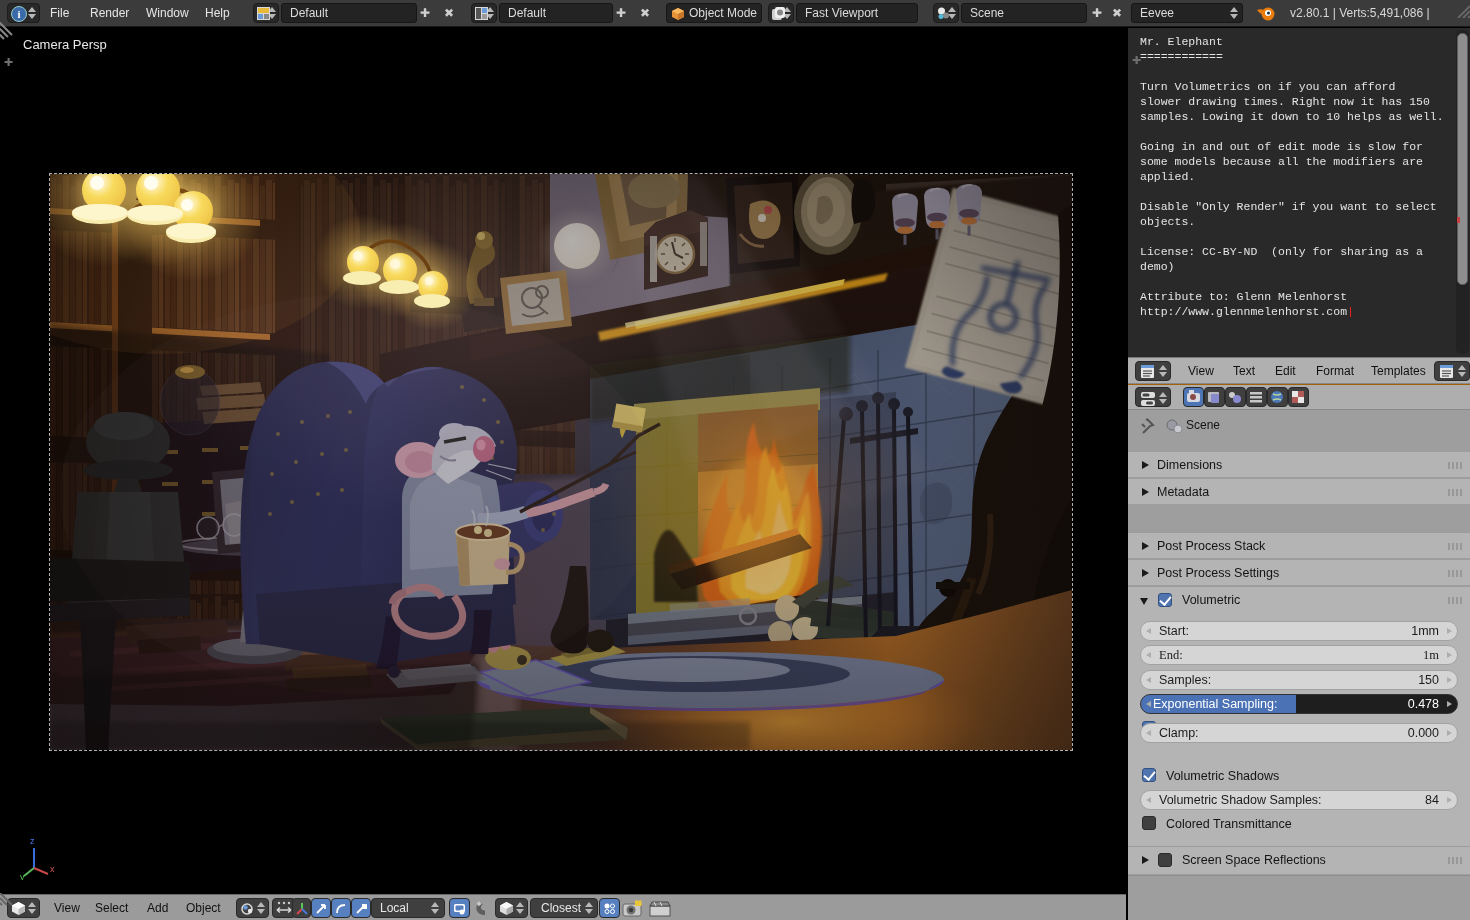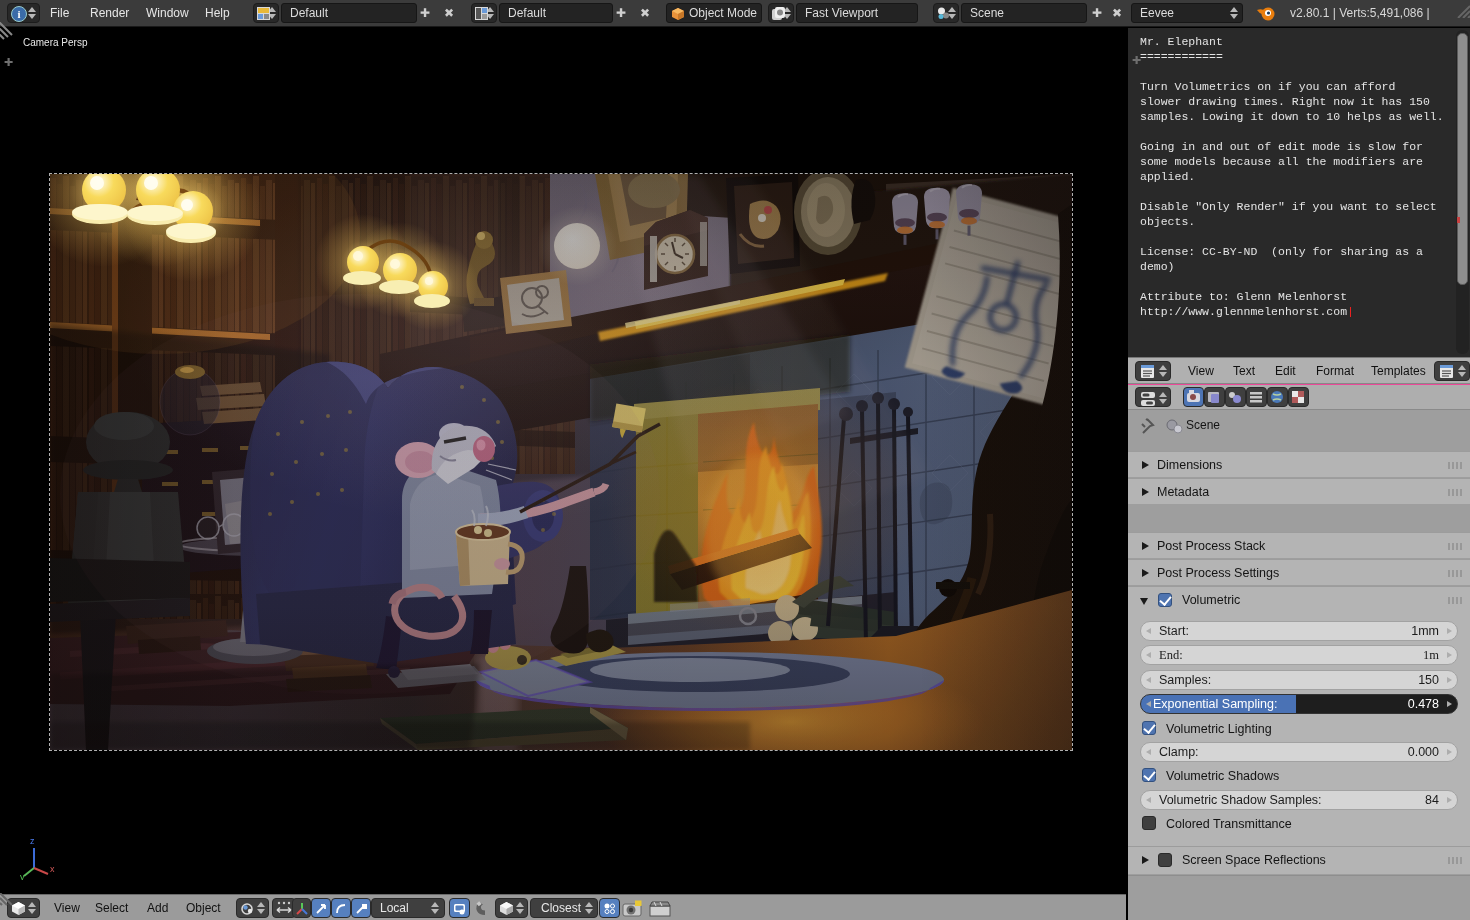--- a/index.html
+++ b/index.html
@@ -11,21 +11,21 @@
 .dbtn{position:absolute;top:3px;height:20px;background:#282828;border:1px solid #1c1c1c;border-radius:4px;}
 .dfield{position:absolute;top:3px;height:20px;background:#232323;border:1px solid #161616;border-radius:3px;
   color:#dcdcdc;font-size:12px;line-height:18px;padding-left:8px;}
 .updn{position:absolute;right:3px;top:2px;width:9px;height:14px;}
 .updn:before{content:"";position:absolute;top:1px;left:0;border-left:4px solid transparent;border-right:4px solid transparent;border-bottom:5px solid #b8b8b8;}
 .updn:after{content:"";position:absolute;bottom:1px;left:0;border-left:4px solid transparent;border-right:4px solid transparent;border-top:5px solid #b8b8b8;}
 #viewport{position:absolute;left:0;top:28px;width:1126px;height:866px;background:#000;}
 #vhead{position:absolute;left:0;top:894px;width:1126px;height:26px;background:#9b9b9b;
   border-top:1px solid #6a6a6a;font-size:12px;color:#111;}
 .lbtn{position:absolute;top:3px;height:20px;background:#3f3f3f;border:1px solid #2a2a2a;border-radius:4px;}
-#rcol{position:absolute;left:1128px;top:28px;width:342px;height:892px;background:#ec4899;}
+#rcol{position:absolute;left:1128px;top:28px;width:342px;height:892px;background:#a16207;}
 #texted{position:absolute;left:0;top:0;width:342px;height:329px;background:#292929;overflow:hidden;}
 #texted pre{margin:0;padding:6px 0 0 12px;font-family:"Liberation Mono",monospace;font-size:11.5px;
   line-height:15px;color:#e4e4e4;}
 #tehead{position:absolute;left:0;top:329px;width:342px;height:27px;background:#b0b0b0;
   border-top:1px solid #777;border-bottom:1px solid #888;color:#111;font-size:12px;}
 #props{position:absolute;left:0;top:357px;width:342px;height:535px;background:#9e9e9e;color:#141414;font-size:12.5px;}
 #ptabs{position:absolute;left:0;top:0;width:342px;height:25px;background:#aeaeae;border-bottom:1px solid #8a8a8a;}
 .prow{position:absolute;left:0;width:342px;height:26px;background:#b4b4b4;border-top:1px solid #9c9c9c;line-height:26px;}
 .prow .tri{position:absolute;left:14px;top:9px;border-top:4.5px solid transparent;border-bottom:4.5px solid transparent;border-left:7px solid #1a1a1a;}
 .prow .trid{position:absolute;left:12px;top:11px;border-left:4.5px solid transparent;border-right:4.5px solid transparent;border-top:7px solid #1a1a1a;}
@@ -111,21 +111,21 @@
   <svg style="position:absolute;left:1256px;top:5px;" width="20" height="17">
   <circle cx="12" cy="9" r="6.5" fill="#e87d0d"></circle>
       <circle cx="12" cy="8" r="3" fill="#fff"></circle>
       <circle cx="12.5" cy="8" r="1.6" fill="#1a3a5a"></circle>
   <path d="M1,5 Q6,3 9,6 L6,9 Q3,8 1,5Z" fill="#e87d0d"></path>
     </svg>
   <div class="tb" style="left:1290px;color:#d8d8d8;">v2.80.1 | Verts:5,491,086 | Faces:5,</div>
 </div>
 
 <div id="viewport">
-  <div style="position:absolute;left:23px;top:9px;font-size:10px;color:#e8e8e8;">Camera Persp</div>
+  <div style="position:absolute;left:23px;top:9px;font-size:13px;color:#e8e8e8;">Camera Persp</div>
   <div style="position:absolute;left:4px;top:28px;color:#6f6f6f;font-size:11px;">✚</div>
 
   <div id="render" style="position:absolute;left:50px;top:146px;width:1022px;height:576px;outline:1px dashed rgba(235,235,235,.75);">
     <svg width="1022" height="576" viewBox="0 0 1022 576" xmlns="http://www.w3.org/2000/svg">
       <defs>
         <linearGradient id="bgg" x1="0" y1="0" x2="1" y2="0">
           <stop offset="0" stop-color="#472818"></stop>
             <stop offset="0.38" stop-color="#55404a"></stop>
           <stop offset="0.62" stop-color="#4a4a5e"></stop>
             <stop offset="1" stop-color="#2e2e40"></stop>
@@ -1046,21 +1046,21 @@
         <span class="pr">150</span>
       </div>
    <div class="pill" style="top:309px;background:linear-gradient(90deg,#4a72b5 0 49%,#1e1e1e 49%);color:#fff;border-color:#333;">
      <span class="pl" style="left:12px;">Exponential Sampling:</span>
         <span class="pr">0.478</span>
       </div>
    <div style="position:absolute;top:334px;left:0;width:342px;height:20px;">
      <span class="cb" style="top:2px;"></span>
         <span style="position:absolute;left:38px;top:3px;">Volumetric Lighting</span>
       </div>
-   <div class="pill" style="top:357px;text-decoration:underline;">
+   <div class="pill" style="top:338px;text-decoration:underline;">
         <span class="pl">Clamp:</span>
         <span class="pr">0.000</span>
       </div>
    <div style="position:absolute;top:381px;left:0;width:342px;height:20px;">
      <span class="cb" style="top:2px;"></span>
         <span style="position:absolute;left:38px;top:3px;">Volumetric Shadows</span>
       </div>
    <div class="pill" style="top:405px;">
         <span class="pl">Volumetric Shadow Samples:</span>
         <span class="pr">84</span>

